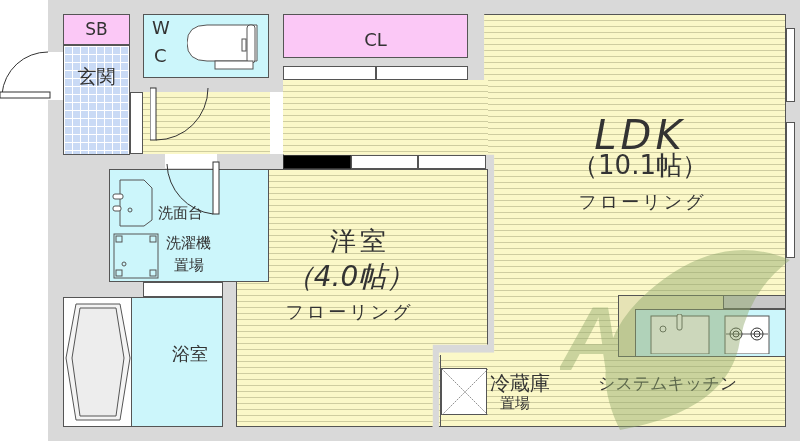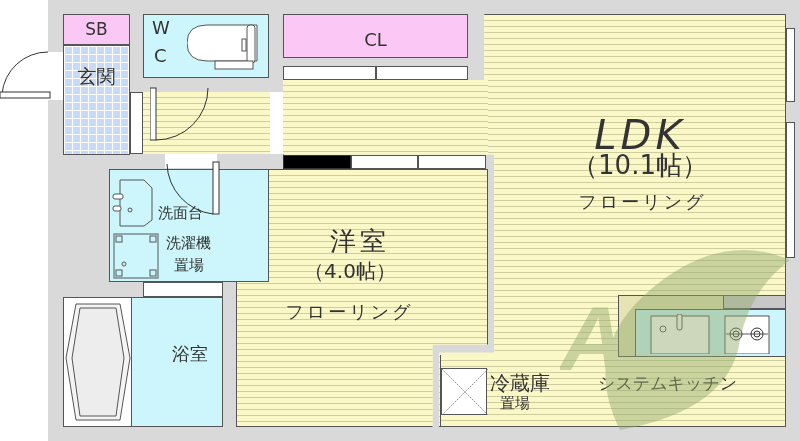--- a/index.html
+++ b/index.html
@@ -70,21 +70,21 @@
 
 <div class="abs white" style="left:786px;top:28px;width:9px;height:74px;border:1px solid #555;"></div>
 <div class="abs white" style="left:786px;top:122px;width:9px;height:136px;border:1px solid #555;"></div>
 
 <div class="abs" style="left:283px;top:155px;width:68px;height:14px;background:#000;border:1px solid #333;"></div>
 <div class="abs white" style="left:351px;top:155px;width:67px;height:14px;border:1px solid #555;"></div>
 <div class="abs white" style="left:418px;top:155px;width:68px;height:14px;border:1px solid #555;"></div>
 
 <div class="abs floor" style="left:236px;top:169px;width:252px;height:258px;border:1px solid #555;clip-path:polygon(0 0,100% 0,100% 68%,78% 68%,78% 100%,0 100%);"></div>
 <span class="label" style="left:280px;top:224px;width:160px;font-size:26px;letter-spacing:4px;">洋室</span>
-<span class="label" style="left:260px;top:258px;width:180px;font-size:20px;">（4.0帖）</span>
+<span class="label" style="left:260px;top:258px;width:180px;font-size:28px;font-style:italic;">（4.0帖）</span>
 <span class="label" style="left:262px;top:300px;width:175px;font-size:18px;letter-spacing:3px;">フローリング</span>
 
 <div class="abs floor" style="left:440px;top:355px;width:346px;height:72px;border:1px solid #555;border-top:none;"></div>
 
 <div class="abs cyan" style="left:63px;top:169px;width:160px;height:113px;border:1px solid #555;margin-left:46px;">
   <svg class="abs" style="left:0;top:0;" width="50" height="60">
     <path d="M10 10 L34 10 L42 18 L42 50 L34 56 L10 56 Z" fill="none" stroke="#555" stroke-width="1"></path>
     <rect x="3" y="24" width="10" height="5" rx="2" fill="#fff" stroke="#555" stroke-width="1"></rect>
     <rect x="3" y="36" width="8" height="5" rx="2" fill="#fff" stroke="#555" stroke-width="1"></rect>
     <circle cx="20" cy="40" r="2" fill="none" stroke="#555" stroke-width="1"></circle>

